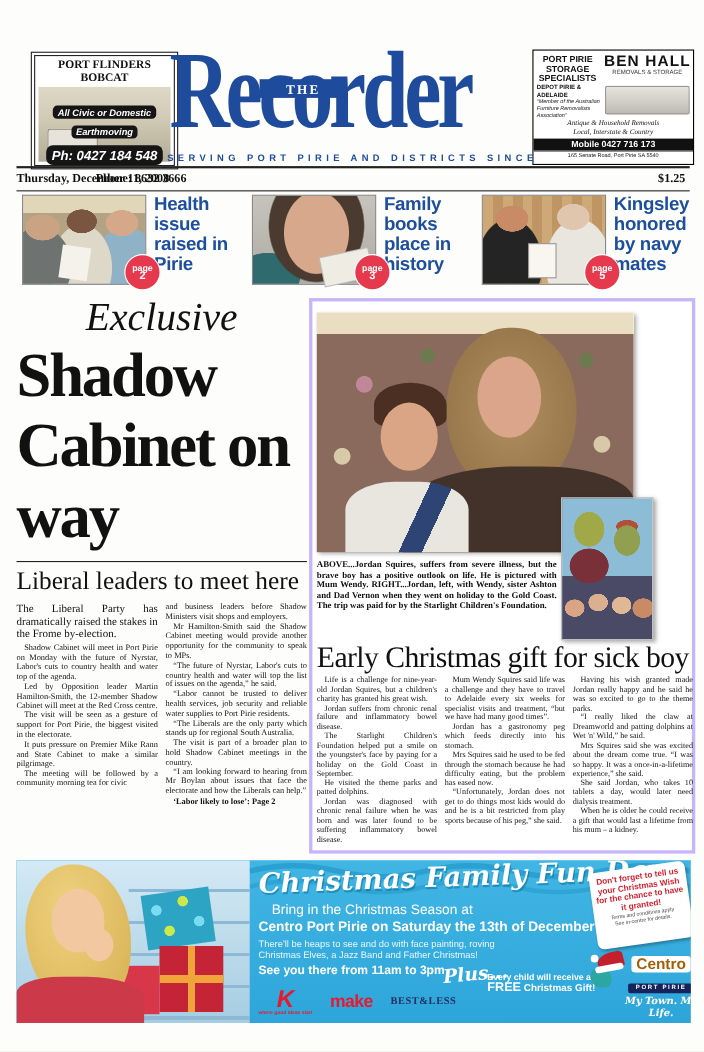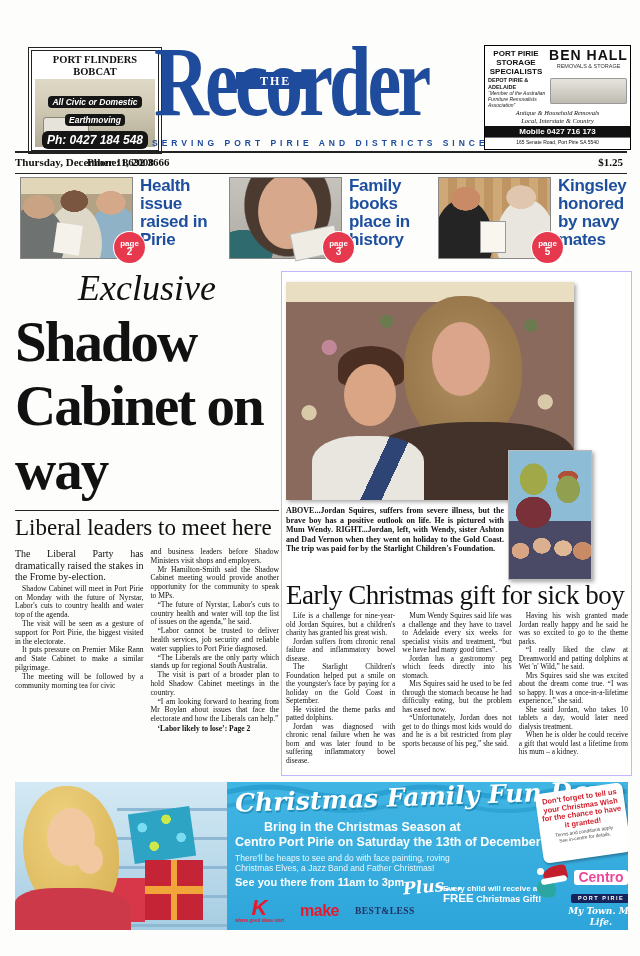--- a/index.html
+++ b/index.html
@@ -94,21 +94,21 @@
   .lead-rule{border:none;border-top:1px solid #222;margin:8px 0 4px;}
   .subhead{font:23px/26px "Liberation Serif",serif;}
   .lead-body{display:flex;gap:7px;margin-top:7px;}
   .col{flex:1;}
   .col p{margin:0;font:7.6px/8.8px "Liberation Serif",serif;text-align:justify;text-indent:7px;}
   .col p.intro{font:10px/11.6px "Liberation Serif",serif;text-indent:0;margin-bottom:2px;}
   .col p.nofirst{text-indent:0;}
   .col p.foot{font-weight:bold;margin-top:1px;}
 
   
-  .pstory{left:281px;top:271px;width:351px;height:505px;border:1px solid #c4b5fd;box-sizing:border-box;background:#fff;}
+  .pstory{left:281px;top:271px;width:351px;height:505px;border:3px solid #c4b5fd;box-sizing:border-box;background:#fff;}
   .mainphoto{position:absolute;left:4px;top:10px;width:288px;height:218px;
      background:
       radial-gradient(circle 8px at 15% 30%, #c08798 90%, transparent),
       radial-gradient(circle 7px at 35% 18%, #6b7a4f 90%, transparent),
       radial-gradient(circle 8px at 60% 24%, #c08798 90%, transparent),
       radial-gradient(circle 7px at 85% 20%, #6b7a4f 90%, transparent),
       radial-gradient(circle 8px at 8% 60%, #d8c9a8 90%, transparent),
       radial-gradient(circle 8px at 30% 50%, #a85f70 90%, transparent),
       radial-gradient(circle 8px at 90% 55%, #d8c9a8 90%, transparent),
       linear-gradient(180deg,#e9ddc2 0 9%,#8a6a5c 9% 100%);
@@ -153,41 +153,41 @@
       radial-gradient(circle 5px at 35% 70%, #cde84a 90%, transparent),#2ea4c4;transform:rotate(-8deg);}
   .p-red{position:absolute;left:130px;top:78px;width:58px;height:60px;background:
       linear-gradient(90deg,transparent 44%,#f0a43a 44% 56%,transparent 56%),
       linear-gradient(180deg,transparent 44%,#f0a43a 44% 56%,transparent 56%),#c52436;}
   .p-red2{position:absolute;left:96px;top:96px;width:34px;height:44px;background:#d8374a;}
   .ad-waves{position:absolute;left:212px;top:0;}
   .adtitle{position:absolute;left:220px;top:2px;width:330px;color:#fff;
      font:bold italic 25px/28px "DejaVu Serif",serif;transform:rotate(-2deg);
      text-shadow:1px 2px 0 rgba(14,110,150,.55);white-space:nowrap;}
   .adl{position:absolute;color:#fff;font-family:"Liberation Sans",sans-serif;white-space:nowrap;}
-  .adl1{left:212px;top:38px;font-weight:bold;font-size:12.5px;padding-left:37px;}
+  .adl1{left:232px;top:38px;font-weight:normal;font-size:12.5px;}
   .adl2{left:220px;top:53px;font-weight:bold;font-size:12.5px;}
   .adl3{left:220px;top:71px;font-size:8.5px;color:#eaf7fd;}
   .adl4{left:220px;top:81px;font-size:8.5px;color:#eaf7fd;}
   .adl5{left:220px;top:94px;font-weight:bold;font-size:11px;}
   .logos{position:absolute;left:220px;top:116px;display:flex;align-items:center;gap:16px;}
   .kmart{text-align:center;}
   .kmart .k{color:#e8192c;font:bold italic 22px/20px "Liberation Sans",sans-serif;}
   .kmart .ktag{color:#e8192c;font:bold 4.5px/5px "Liberation Sans",sans-serif;}
   .coles{color:#e8192c;font:bold 16px/16px "Liberation Sans",sans-serif;letter-spacing:-.5px;}
   .bestless{color:#223063;font:bold 9.5px/10px "Liberation Serif",serif;letter-spacing:.5px;}
   .plus{position:absolute;left:388px;top:96px;color:#fff;font:bold italic 17px/17px "DejaVu Serif",serif;transform:rotate(-5deg);}
   .plusline{position:absolute;left:428px;top:102px;color:#fff;font:bold 8px/9px "Liberation Sans",sans-serif;}
   .freeline{position:absolute;left:428px;top:111px;color:#fff;font:bold 9px/11px "Liberation Sans",sans-serif;}
   .freeline .free{font-size:11.5px;}
   .note{position:absolute;left:524px;top:6px;width:88px;height:70px;background:#fff;border-radius:6px;
      transform:rotate(-8deg);box-shadow:1px 2px 3px rgba(0,0,0,.3);padding:5px 4px;box-sizing:border-box;text-align:center;}
   .note-main{color:#d41f2c;font:bold 7.5px/8.6px "Liberation Sans",sans-serif;}
   .note-terms{color:#444;font:4.8px/5.6px "Liberation Sans",sans-serif;margin-top:2px;}
   .centro{position:absolute;left:548px;top:86px;width:76px;text-align:center;font-family:"Liberation Sans",sans-serif;}
-  .centro-name{display:inline-block;background:#fff;color:#ec4899;font:bold 14px/15px "Liberation Sans",sans-serif;
+  .centro-name{display:inline-block;background:#fff;color:#a16207;font:bold 14px/15px "Liberation Sans",sans-serif;
      border-radius:3px;padding:0 4px;}
   .centro-sub{display:inline-block;background:#15255c;color:#fff;font:bold 5.5px/7px "Liberation Sans",sans-serif;
      letter-spacing:1.5px;border-radius:2px;padding:1px 7px;margin-top:1px;}
   .centro-slogan{color:#fff;font:bold italic 9px/11px "DejaVu Serif",serif;margin-top:2px;}
   .hat{position:absolute;left:522px;top:84px;width:34px;height:34px;}
   .hat .swirl{position:absolute;left:0;top:12px;width:22px;height:20px;border-radius:50%;
      background:radial-gradient(circle at 35% 60%,#2ba6a0 60%,transparent 61%);}
   .hat .cone{position:absolute;left:6px;top:0;width:24px;height:15px;background:#c41f2c;
      border-radius:70% 30% 20% 60%;transform:rotate(-14deg);}
   .hat .brim{position:absolute;left:4px;top:11px;width:26px;height:6px;background:#fff;border-radius:3px;transform:rotate(-10deg);}
@@ -283,29 +283,30 @@
 
   <div class="abs lead">
     <div class="kicker">Exclusive</div>
     <div class="lead-hl">Shadow Cabinet on way</div>
     <hr class="lead-rule">
     <div class="subhead">Liberal leaders to meet here</div>
     <div class="lead-body">
       <div class="col">
         <p class="intro">The Liberal Party has dramatically raised the stakes in the Frome by-election.</p>
         <p>Shadow Cabinet will meet in Port Pirie on Monday with the future of Nyrstar, Labor's cuts to country health and water top of the agenda.</p>
+        <p>Led by Opposition leader Martin Hamilton-Smith, the 12-member Shadow Cabinet will meet at the Red Cross centre.</p>
         <p>The visit will be seen as a gesture of support for Port Pirie, the biggest visited in the electorate.</p>
         <p>It puts pressure on Premier Mike Rann and State Cabinet to make a similar pilgrimage.</p>
         <p>The meeting will be followed by a community morning tea for civic</p>
       </div>
       <div class="col">
         <p class="nofirst">and business leaders before Shadow Ministers visit shops and employers.</p>
         <p>Mr Hamilton-Smith said the Shadow Cabinet meeting would provide another opportunity for the community to speak to MPs.</p>
         <p>“The future of Nyrstar, Labor's cuts to country health and water will top the list of issues on the agenda,” he said.</p>
-        <p>“Labor cannot be trusted to deliver health services, job security and reliable water supplies to Port Pirie diagnosed.</p>
+        <p>“Labor cannot be trusted to deliver health services, job security and reliable water supplies to Port Pirie residents.</p>
         <p>“The Liberals are the only party which stands up for regional South Australia.</p>
         <p>The visit is part of a broader plan to hold Shadow Cabinet meetings in the country.</p>
         <p>“I am looking forward to hearing from Mr Boylan about issues that face the electorate and how the Liberals can help.”</p>
         <p class="foot">‘Labor likely to lose’: Page 2</p>
       </div>
     </div>
   </div>
 
   <div class="abs pstory">
     <div class="mainphoto">

